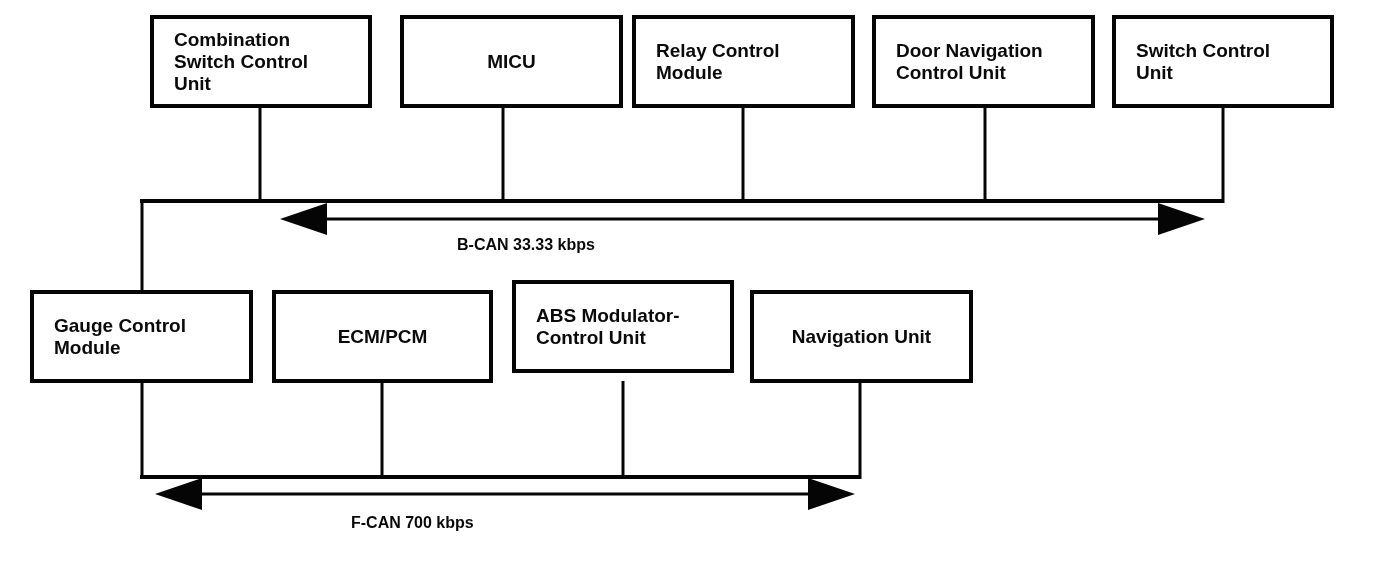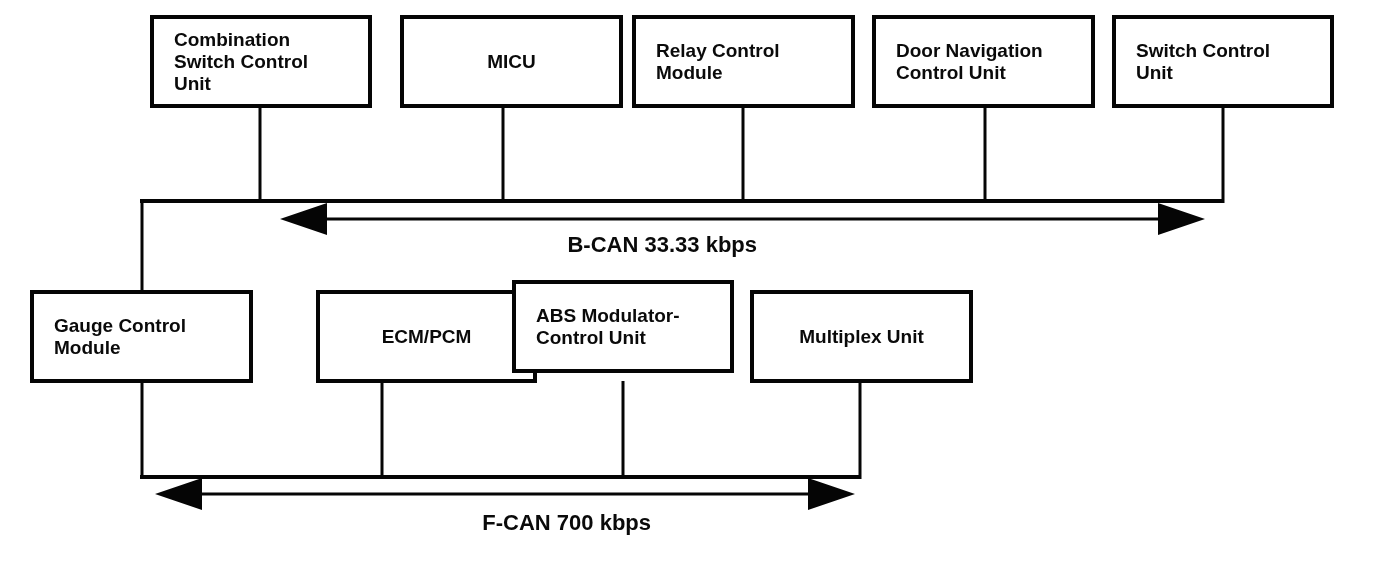--- a/index.html
+++ b/index.html
@@ -47,31 +47,31 @@
     width: auto;
   }
   
   .n-comb    { left: 150px;  top: 15px;  width: 222px; }
   .n-micu    { left: 392px;  top: 15px;  width: 223px; margin-left: 8px; }
   .n-relay   { left: 632px;  top: 15px;  width: 223px; }
   .n-door    { left: 872px;  top: 15px;  width: 223px; }
   .n-climate { left: 1112px; top: 15px;  width: 222px; }
   
   .n-gauge   { left: 30px;   top: 290px; width: 223px; align-items: center; }
-  .n-ecm     { left: 272px;  top: 290px; width: 221px; margin-left: 44px; }
+  .n-ecm     { left: 272px;  top: 290px; width: 221px; }
   .n-abs     { left: 512px;  top: 280px; width: 222px; }
   .n-nav     { left: 750px;  top: 290px; width: 223px; }
 
   .bus-label {
     position: absolute;
     width: 300px;
-    text-align: right;
+    text-align: left;
     color: #0a0a0a;
     font-weight: bold;
-    font-size: 22px;
+    font-size: 16px;
     line-height: 24px;
   }
   .b-can-label { left: 457px; top: 233px; }
   .f-can-label { left: 351px; top: 511px; }
 </style>
 </head>
 <body>
 
 <div id="stage">
 
@@ -133,19 +133,19 @@
 Module</span>
   </div>
   <div class="node n-ecm center">
     <span class="lbl">ECM/PCM</span>
   </div>
   <div class="node n-abs">
     <span class="lbl">ABS Modulator-
 Control Unit</span>
   </div>
   <div class="node n-nav center">
-    <span class="lbl">Multiplex Unit</span>
+    <span class="lbl">Navigation Unit</span>
   </div>
 
   <div class="bus-label b-can-label">B-CAN 33.33 kbps</div>
   <div class="bus-label f-can-label">F-CAN 700 kbps</div>
 
 </div>
 
 </body></html>

